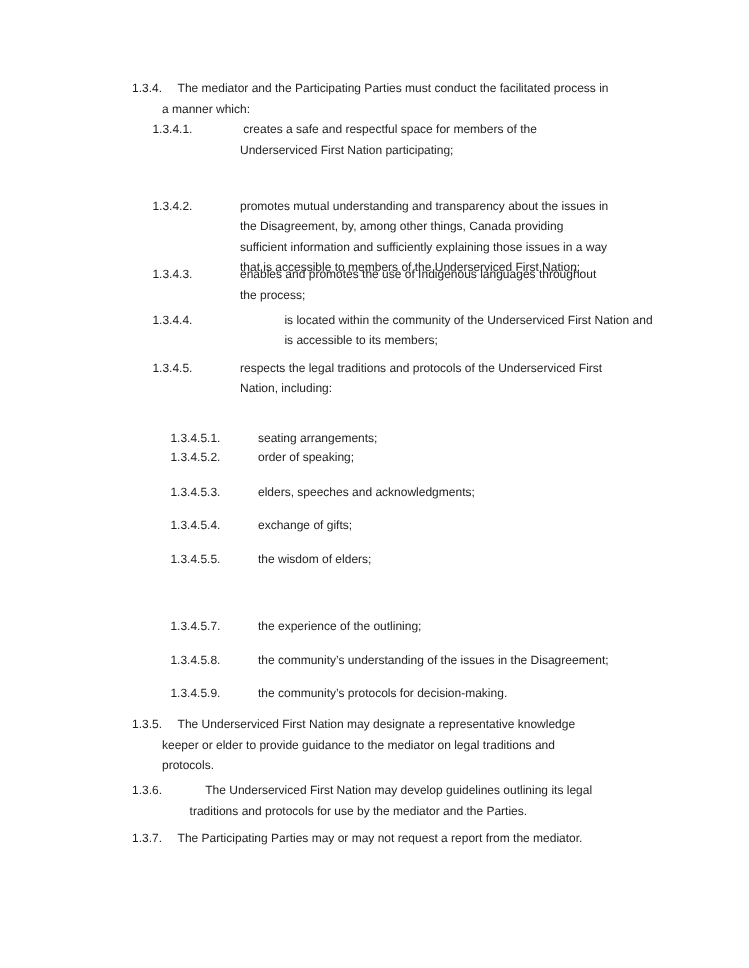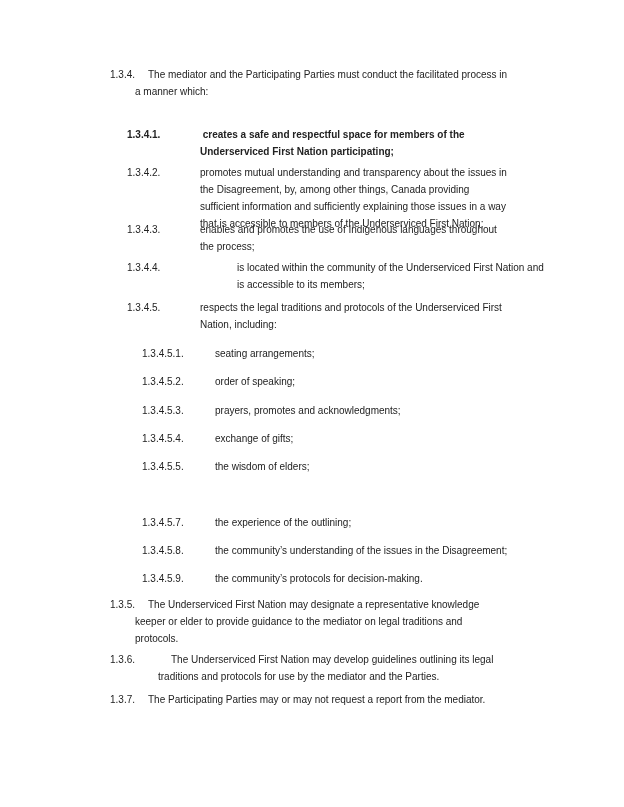--- a/index.html
+++ b/index.html
@@ -41,21 +41,21 @@
 </style>
 </head>
 <body>
 
 <div id="page">
     <div class="clause lvl1" style="top: 66px;">
       <span class="num">1.3.4.</span>
       <div class="txt">The mediator and the Participating Parties must conduct the facilitated process in
 a manner which:</div>
     </div>
-    <div class="clause lvl2" style="top: 126px; font-weight: bold;">
+    <div class="clause lvl2" style="top: 100px;">
       <span class="num">1.3.4.1.</span>
       <div class="txt"> creates a safe and respectful space for members of the
 Underserviced First Nation participating;</div>
     </div>
     <div class="clause lvl2" style="top: 164px;">
       <span class="num">1.3.4.2.</span>
       <div class="txt">promotes mutual understanding and transparency about the issues in
 the Disagreement, by, among other things, Canada providing
 sufficient information and sufficiently explaining those issues in a way
 that is accessible to members of the Underserviced First Nation;</div>
@@ -68,31 +68,31 @@
     <div class="clause lvl2" style="top: 259px; padding-left: 37px;">
       <span class="num">1.3.4.4.</span>
       <div class="txt">is located within the community of the Underserviced First Nation and
 is accessible to its members;</div>
     </div>
     <div class="clause lvl2" style="top: 299px;">
       <span class="num">1.3.4.5.</span>
       <div class="txt">respects the legal traditions and protocols of the Underserviced First
 Nation, including:</div>
     </div>
-    <div class="clause lvl3" style="top: 345px;">
+    <div class="clause lvl3" style="top: 357px;">
       <span class="num">1.3.4.5.1.</span>
       <div class="txt">seating arrangements;</div>
     </div>
     <div class="clause lvl3" style="top: 373px;">
       <span class="num">1.3.4.5.2.</span>
       <div class="txt">order of speaking;</div>
     </div>
     <div class="clause lvl3" style="top: 402px;">
       <span class="num">1.3.4.5.3.</span>
-      <div class="txt">prayers, promotes and acknowledgments;</div>
+      <div class="txt">elders, speeches and acknowledgments;</div>
     </div>
     <div class="clause lvl3" style="top: 430px;">
       <span class="num">1.3.4.5.4.</span>
       <div class="txt">exchange of gifts;</div>
     </div>
     <div class="clause lvl3" style="top: 458px;">
       <span class="num">1.3.4.5.5.</span>
       <div class="txt">the wisdom of elders;</div>
     </div>
     <div class="clause lvl3" style="top: 514px;">

